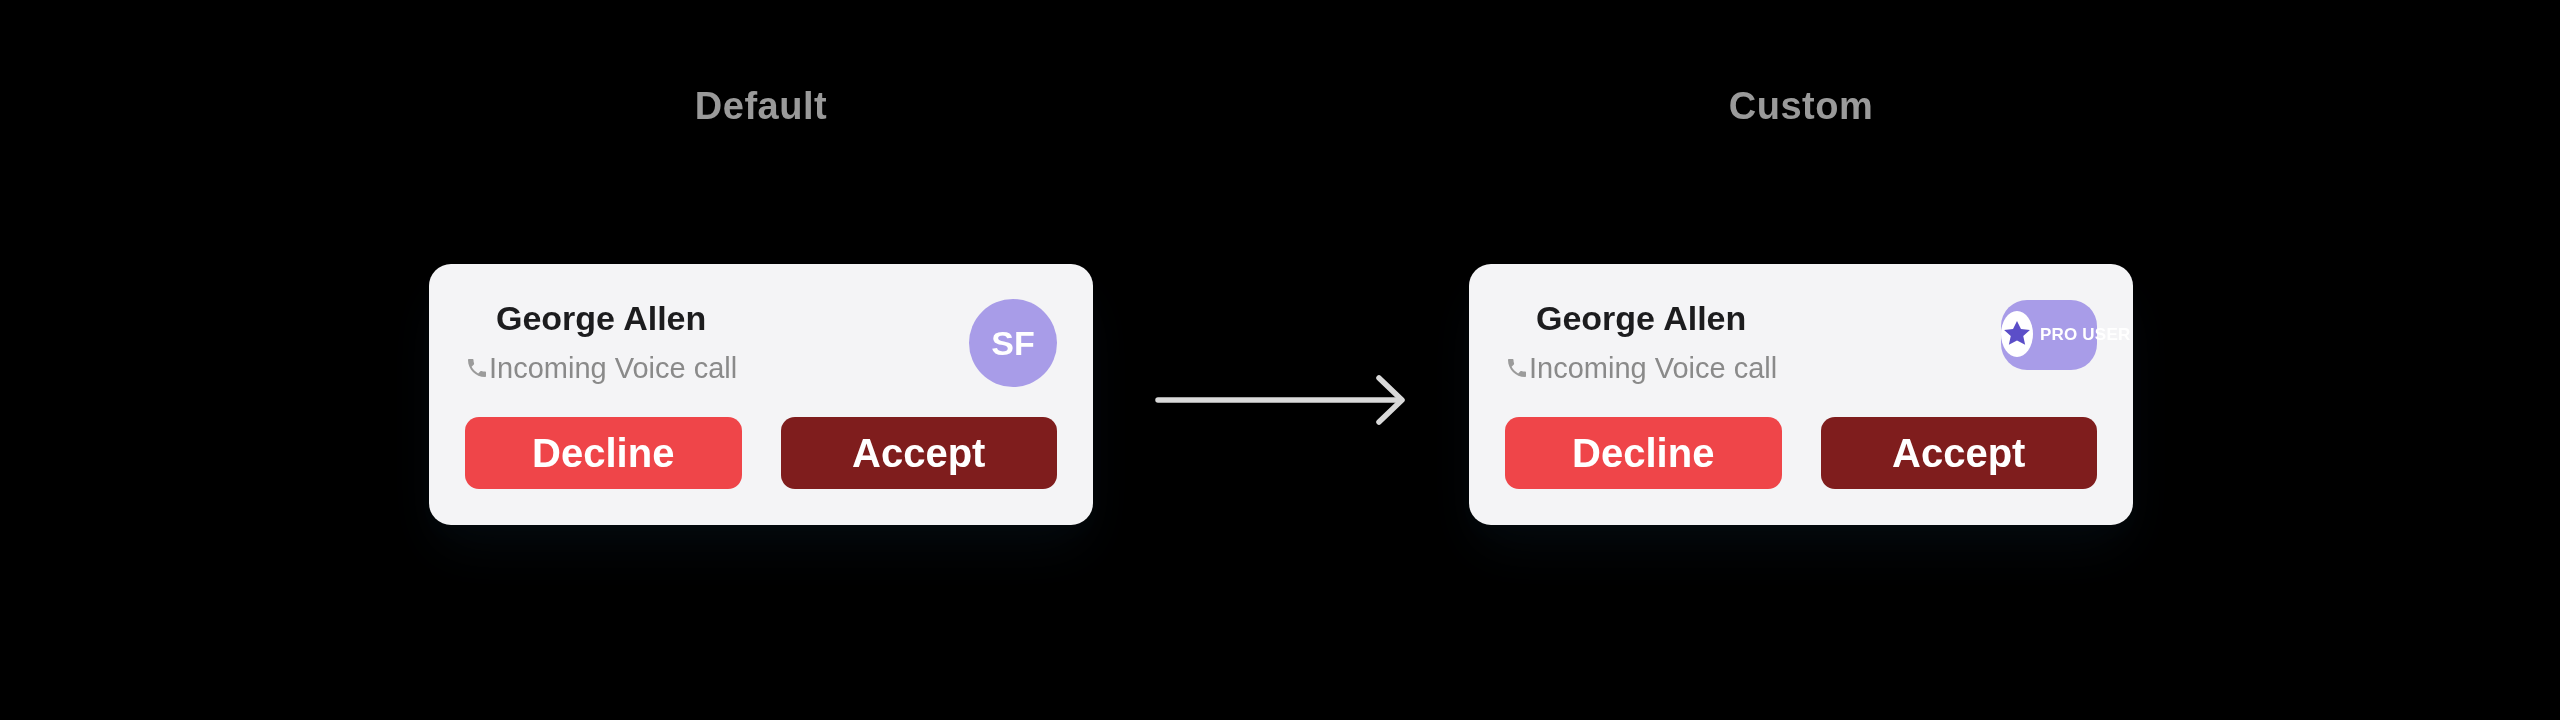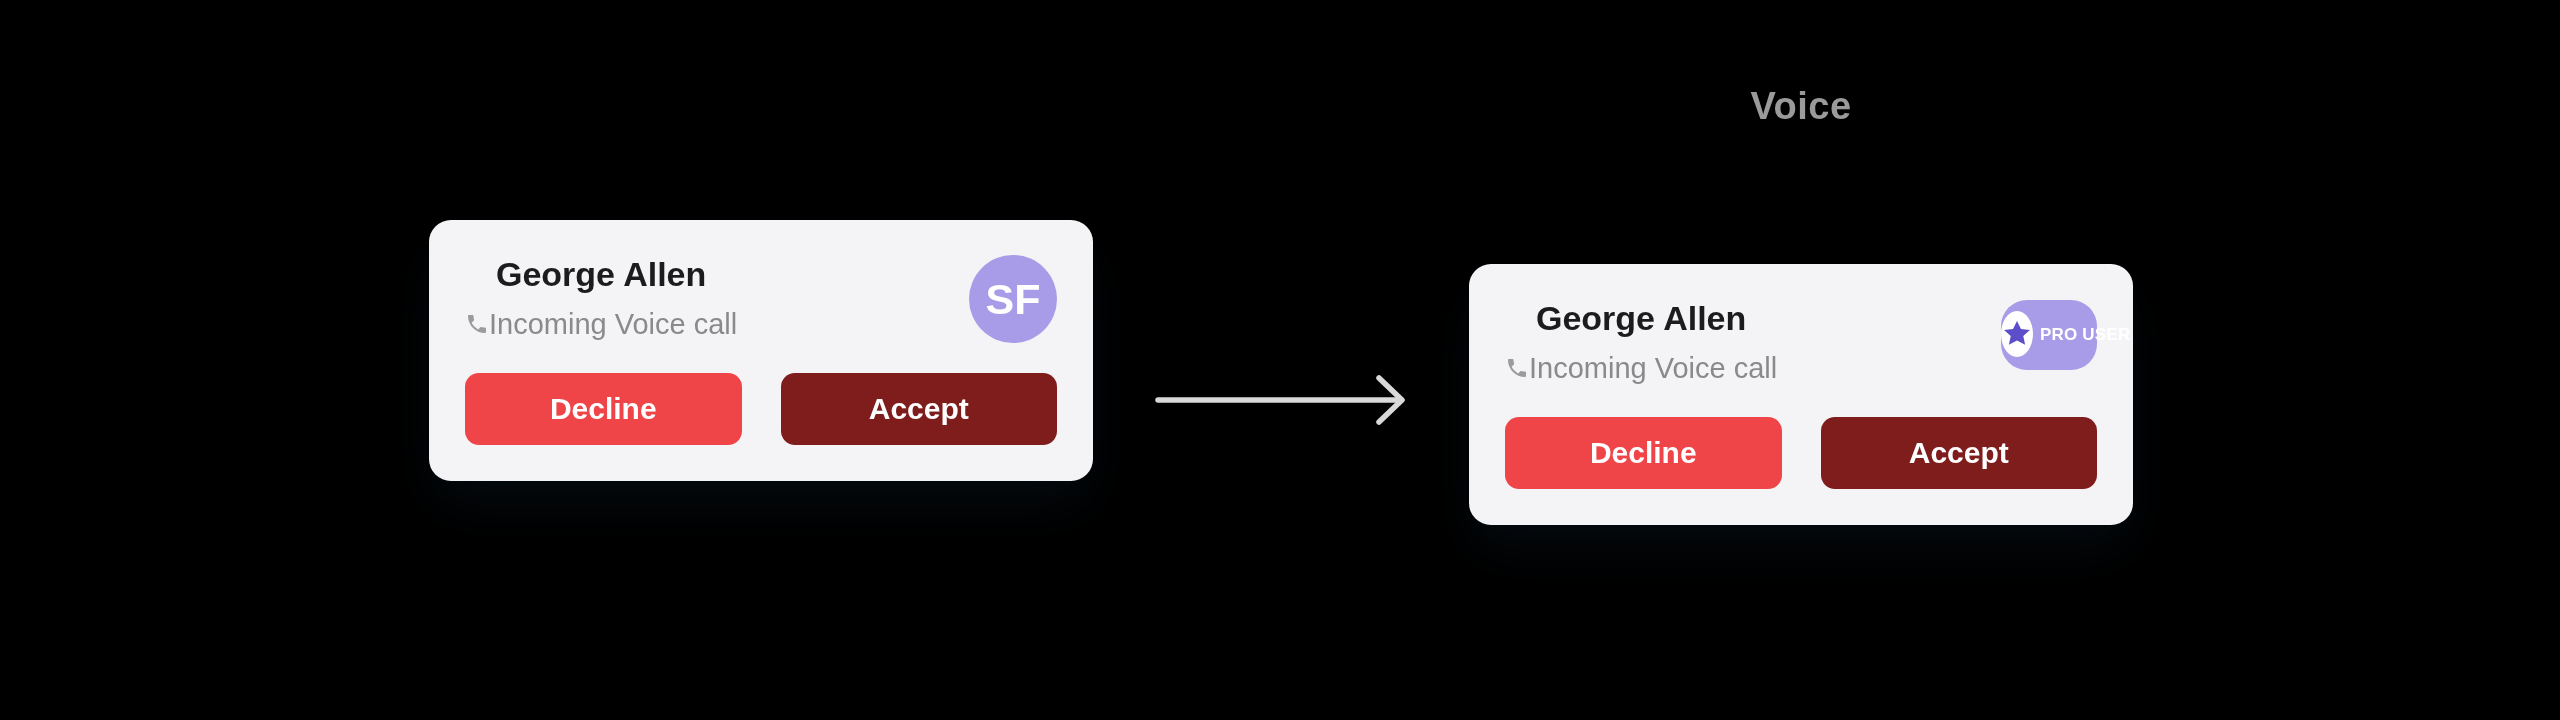--- a/index.html
+++ b/index.html
@@ -58,21 +58,21 @@
   }
   .phone-icon svg { display: block; }
   .avatar {
     flex: 0 0 auto;
     width: 88px;
     height: 88px;
     margin-top: 3px;
     border-radius: 50%;
     background: #A89CE8;
     color: #FFFFFF;
-    font-size: 43px;
+    font-size: 34px;
     font-weight: 700;
     display: flex;
     align-items: center;
     justify-content: center;
   }
   .pro-badge {
     flex: 0 0 auto;
     width: 96px;
     margin-top: 4px;
     border-radius: 26px;
@@ -104,21 +104,21 @@
     gap: 39px;
     margin-top: 30px;
   }
   .btn {
     flex: 1 1 0;
     height: 72px;
     border: none;
     border-radius: 14px;
     color: #FFFFFF;
     font-family: inherit;
-    font-size: 30px;
+    font-size: 40px;
     font-weight: 700;
     display: flex;
     align-items: center;
     justify-content: center;
     cursor: pointer;
     padding: 0;
   }
   .btn-decline { background: #EF4549; }
   .btn-accept  { background: #7f1d1d; }
   .transform-arrow {
@@ -126,20 +126,21 @@
     left: 1155px;
     top: 374px;
   }
 </style>
 </head>
 <body>
 
 <div id="canvas">
 
   <div class="panel" style="left:429px;">
+    <div class="panel-heading">Default</div>
 
     <div class="call-card">
       <div class="card-header">
         <div>
           <div class="caller-name">George Allen</div>
           <div class="call-status">
             <span class="phone-icon">
               <svg width="24" height="24" viewBox="0 0 24 24" fill="#9B9B9B">
                 <path d="M6.62 10.79c1.44 2.83 3.76 5.14 6.59 6.59l2.2-2.2c.27-.27.67-.36 1.02-.24 1.12.37 2.33.57 3.57.57.55 0 1 .45 1 1V20c0 .55-.45 1-1 1-9.39 0-17-7.61-17-17 0-.55.45-1 1-1h3.5c.55 0 1 .45 1 1 0 1.25.2 2.45.57 3.57.11.35.03.74-.24 1.02l-2.21 2.2z"></path>
               </svg>
@@ -159,21 +160,21 @@
   </div>
 
   <div class="transform-arrow">
     <svg width="252" height="52" viewBox="0 0 252 52" fill="none">
       <path d="M3 26 H243" stroke="#D9D9D9" stroke-width="5.5" stroke-linecap="round"></path>
       <path d="M224 4 L247 26 L224 48" stroke="#D9D9D9" stroke-width="5.5" stroke-linecap="round" stroke-linejoin="round" fill="none"></path>
     </svg>
   </div>
 
   <div class="panel" style="left:1469px;">
-    <div class="panel-heading">Voice</div>
+    <div class="panel-heading">Custom</div>
 
     <div class="call-card">
       <div class="card-header">
         <div>
           <div class="caller-name">George Allen</div>
           <div class="call-status">
             <span class="phone-icon">
               <svg width="24" height="24" viewBox="0 0 24 24" fill="#9B9B9B">
                 <path d="M6.62 10.79c1.44 2.83 3.76 5.14 6.59 6.59l2.2-2.2c.27-.27.67-.36 1.02-.24 1.12.37 2.33.57 3.57.57.55 0 1 .45 1 1V20c0 .55-.45 1-1 1-9.39 0-17-7.61-17-17 0-.55.45-1 1-1h3.5c.55 0 1 .45 1 1 0 1.25.2 2.45.57 3.57.11.35.03.74-.24 1.02l-2.21 2.2z"></path>
               </svg>

